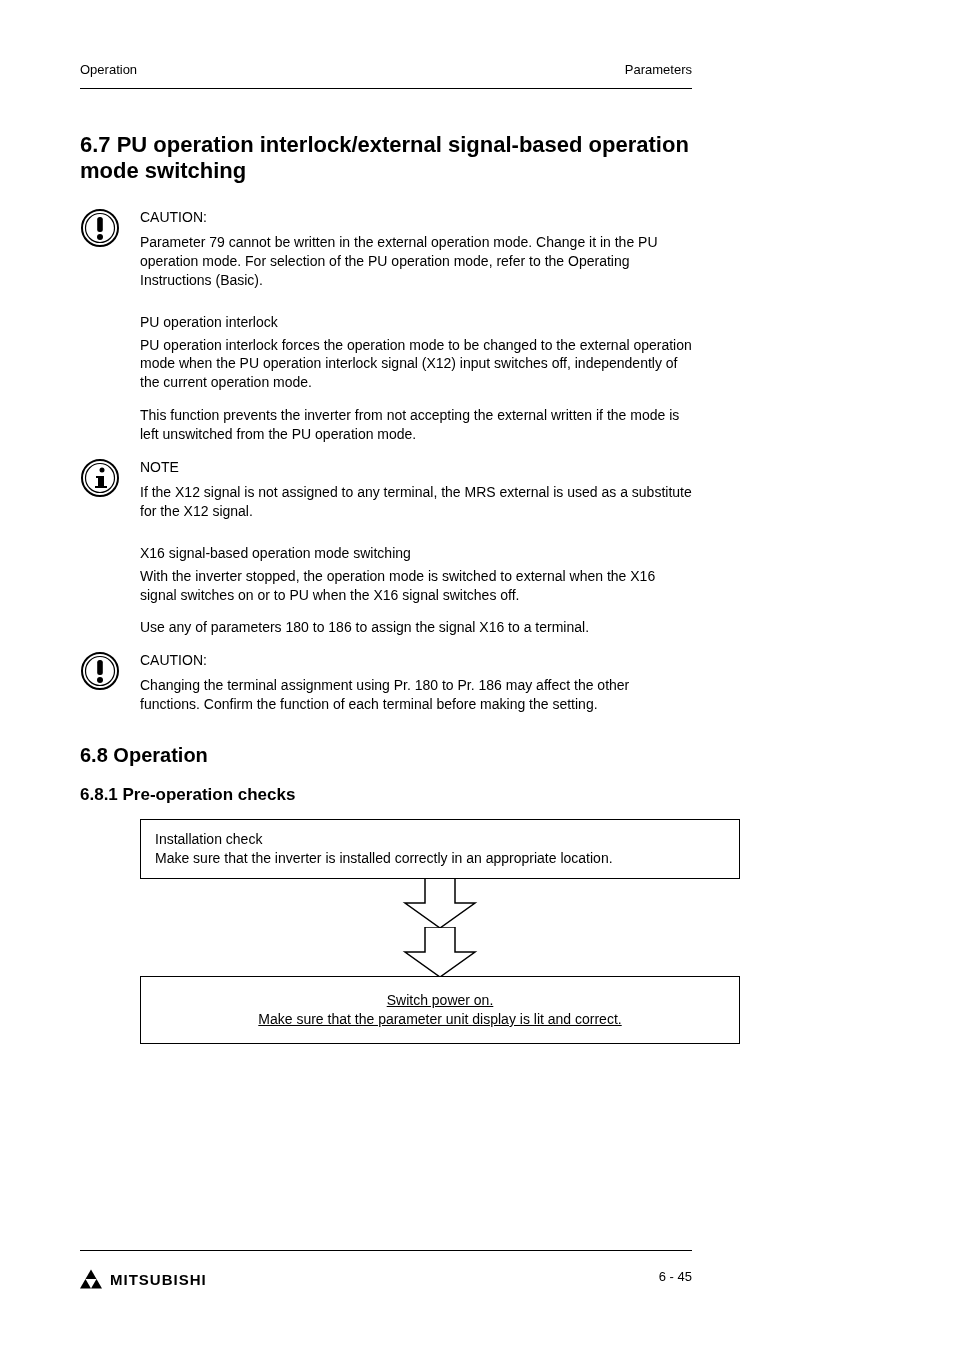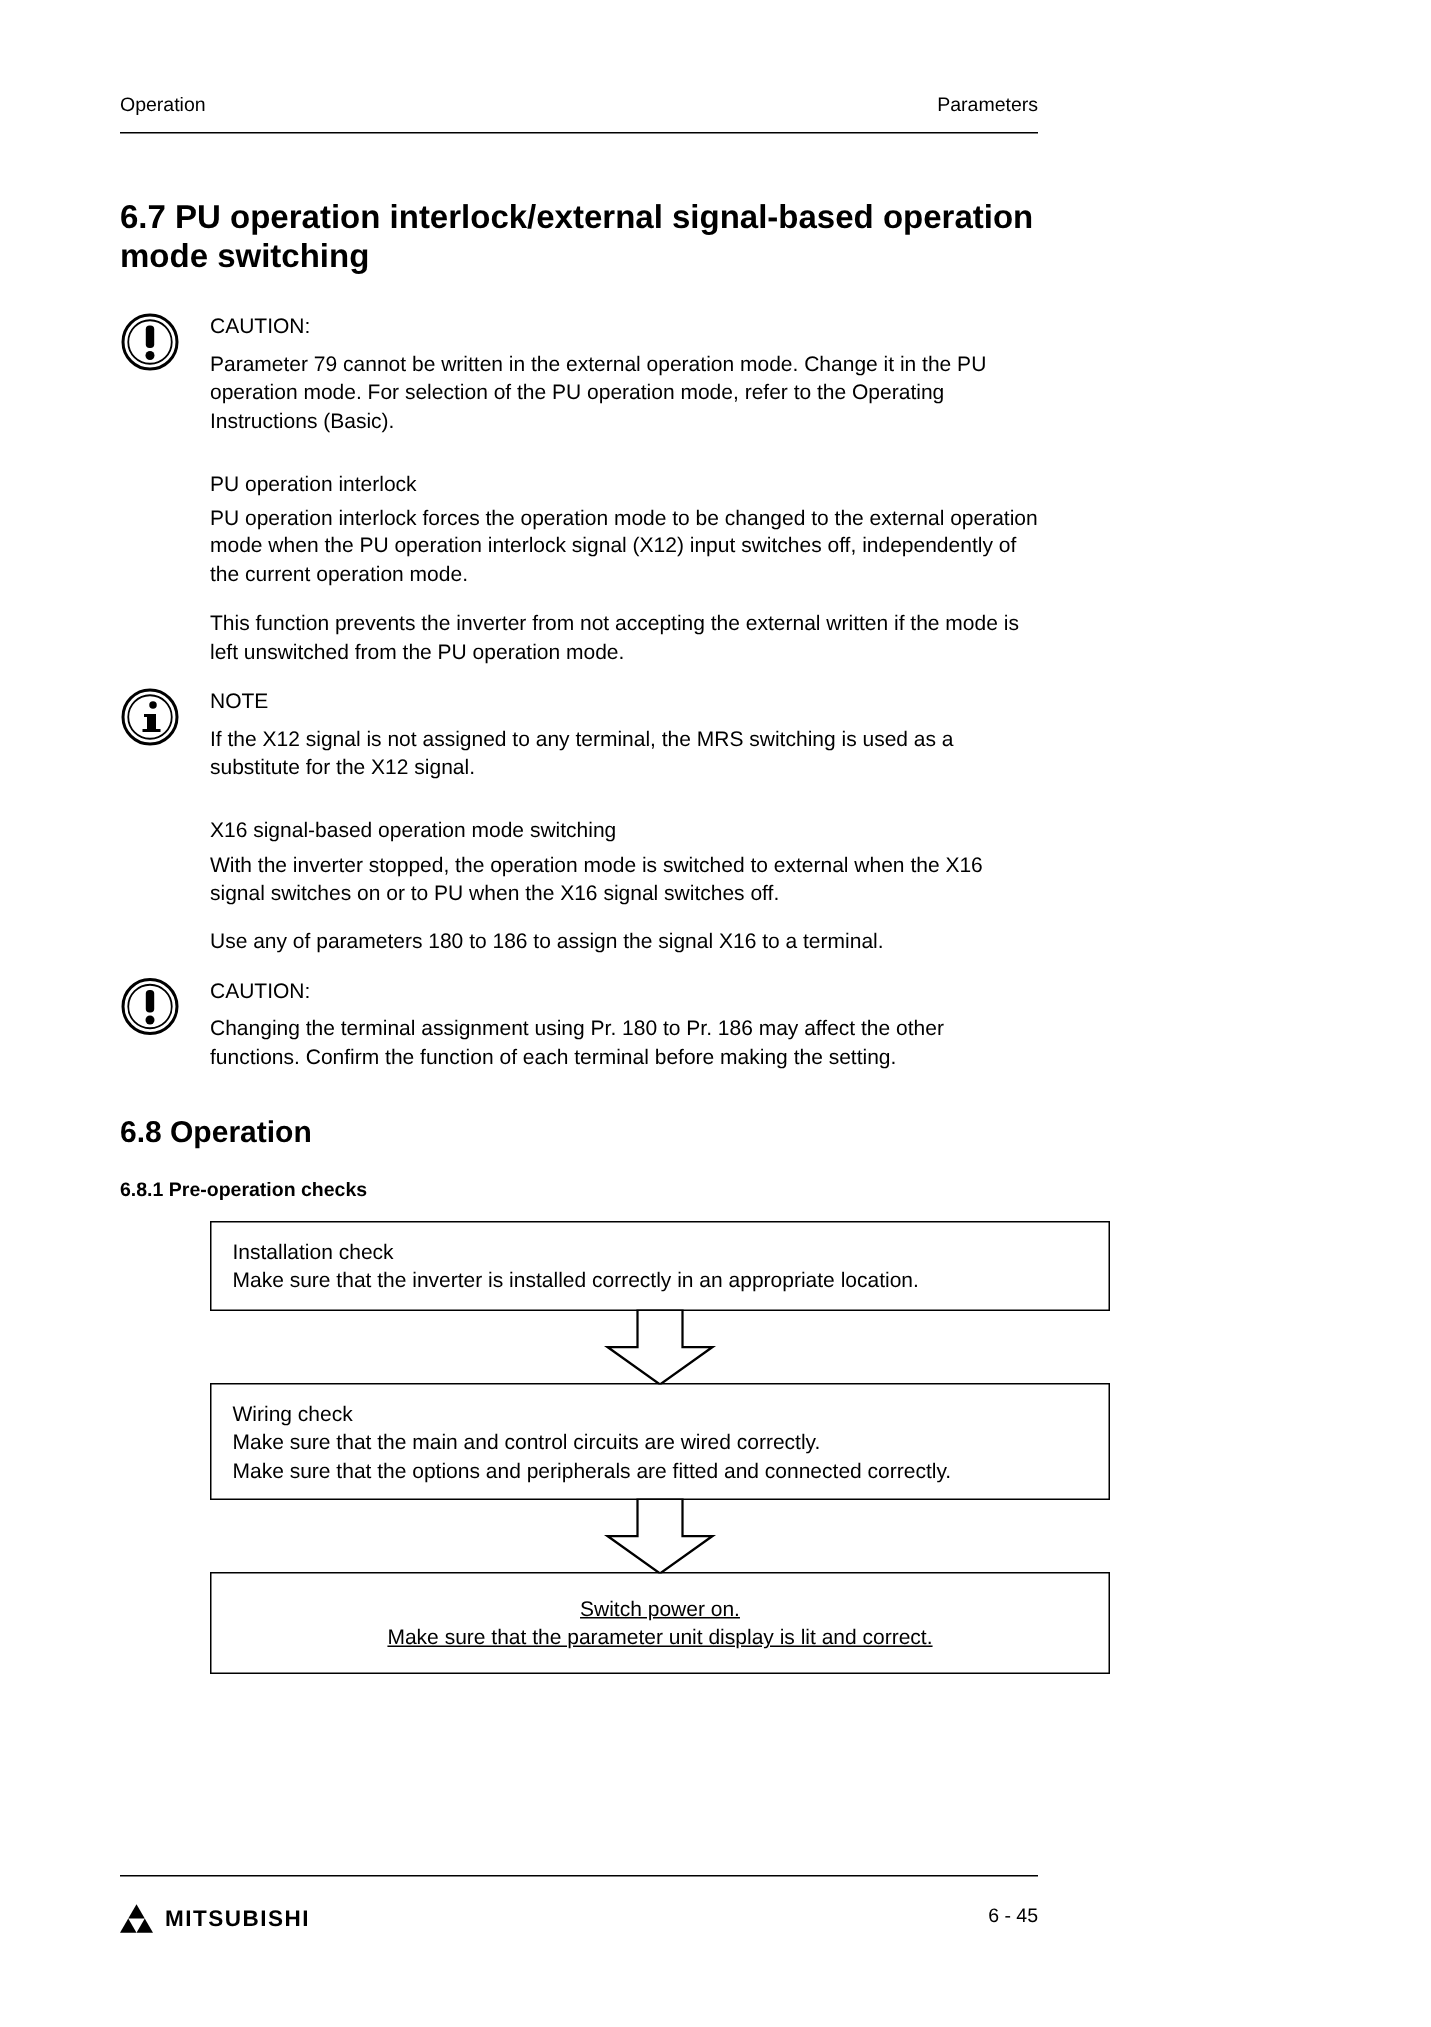--- a/index.html
+++ b/index.html
@@ -9,21 +9,21 @@
   .header-row { position: absolute; top: 62px; left: 80px; right: 80px; display: flex; justify-content: space-between; font-size: 13px; }
   .content { position: absolute; top: 132px; left: 80px; right: 80px; }
   .h1 { font-size: 22px; font-weight: bold; margin-bottom: 24px; }
   .row-icon { display: flex; align-items: flex-start; gap: 18px; margin-bottom: 6px; }
   .icon-col { width: 42px; flex: 0 0 42px; }
   .text-col { flex: 1; font-size: 14px; line-height: 1.35; }
   .label-bold { font-weight: normal; font-size: 14px; margin-bottom: 6px; }
   .para { font-size: 14px; line-height: 1.35; margin-bottom: 14px; }
   .para-indent { margin-left: 60px; }
   .h2 { font-size: 20px; font-weight: bold; margin-top: 30px; margin-bottom: 18px; }
-  .h3 { font-size: 13px; font-weight: bold; margin-top: 10px; margin-bottom: 14px; }
+  .h3 { font-size: 17px; font-weight: bold; margin-top: 10px; margin-bottom: 14px; }
 
   .icon-ring { width: 40px; height: 40px; }
   .flow-container { margin-top: 12px; margin-left: 60px; width: 600px; }
   .flow-box { border: 1.5px solid #000; padding: 10px 14px; font-size: 14px; line-height: 1.35; text-align: left; }
   .flow-box.center { text-align: center; padding: 14px 14px; text-decoration: underline; }
   .flow-arrow-wrap { display:flex; justify-content:center; margin: -1px 0; }
   .flow-arrow { width: 90px; height: 50px; }
 
   .footer-line { position: absolute; bottom: 100px; left: 80px; right: 80px; border-top: 1px solid #000; }
   .footer-row { position: absolute; bottom: 62px; left: 80px; right: 80px; display: flex; justify-content: space-between; align-items: flex-start; font-size: 13px; }
@@ -73,21 +73,21 @@
       <div class="icon-col">
         <svg class="icon-ring" viewBox="0 0 40 40">
           <circle cx="20" cy="20" r="18" fill="none" stroke="#000" stroke-width="2"></circle>
           <circle cx="20" cy="20" r="14.5" fill="none" stroke="#000" stroke-width="1.2"></circle>
           <circle cx="22" cy="12" r="2.5" fill="#000"></circle>
           <path d="M16 18 h8 v10 h3 v2 h-12 v-2 h3 v-8 h-2 z" fill="#000"></path>
         </svg>
       </div>
       <div class="text-col">
         <div class="label-bold">NOTE</div>
-        <div>If the X12 signal is not assigned to any terminal, the MRS switching is used as a substitute for the X12 signal.</div>
+        <div>If the X12 signal is not assigned to any terminal, the MRS external is used as a substitute for the X12 signal.</div>
       </div>
     </div>
 
     <div style="height:18px"></div>
 
     <div class="para-indent">
       <div class="label-bold">X16 signal-based operation mode switching</div>
       <div class="para">With the inverter stopped, the operation mode is switched to external when the X16 signal switches on or to PU when the X16 signal switches off.</div>
       <div class="para">Use any of parameters 180 to 186 to assign the signal X16 to a terminal.</div>
     </div>
@@ -111,23 +111,20 @@
     <div class="h3">6.8.1 Pre-operation checks</div>
 
     <div class="flow-container">
       <div class="flow-box"><span style="white-space:pre-line">Installation check
 Make sure that the inverter is installed correctly in an appropriate location.</span></div>
       <div class="flow-arrow-wrap">
         <svg class="flow-arrow" viewBox="0 0 90 50">
           <path d="M30 0 L30 25 L10 25 L45 50 L80 25 L60 25 L60 0 Z" fill="none" stroke="#000" stroke-width="1.5"></path>
         </svg>
       </div>
-      <div class="flow-box"><span style="white-space:pre-line">Wiring check
-Make sure that the main and control circuits are wired correctly.
-Make sure that the options and peripherals are fitted and connected correctly.</span></div>
       <div class="flow-arrow-wrap">
         <svg class="flow-arrow" viewBox="0 0 90 50">
           <path d="M30 0 L30 25 L10 25 L45 50 L80 25 L60 25 L60 0 Z" fill="none" stroke="#000" stroke-width="1.5"></path>
         </svg>
       </div>
       <div class="flow-box center"><span style="white-space:pre-line">Switch power on.
 Make sure that the parameter unit display is lit and correct.</span></div>
     </div>
 
   </div>

